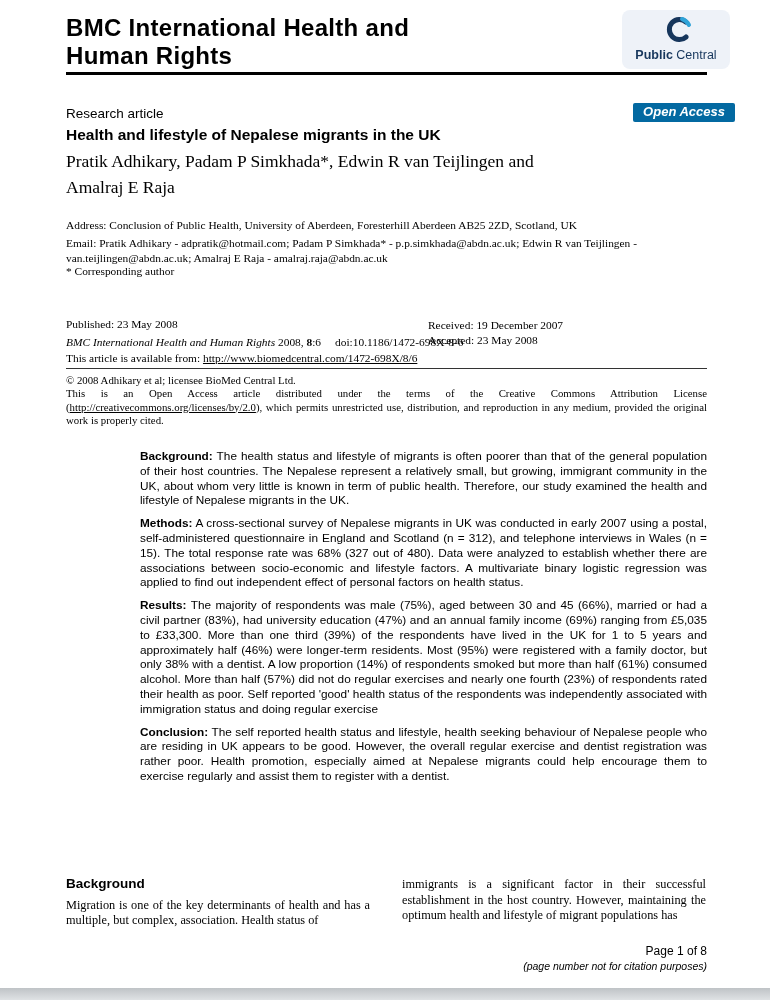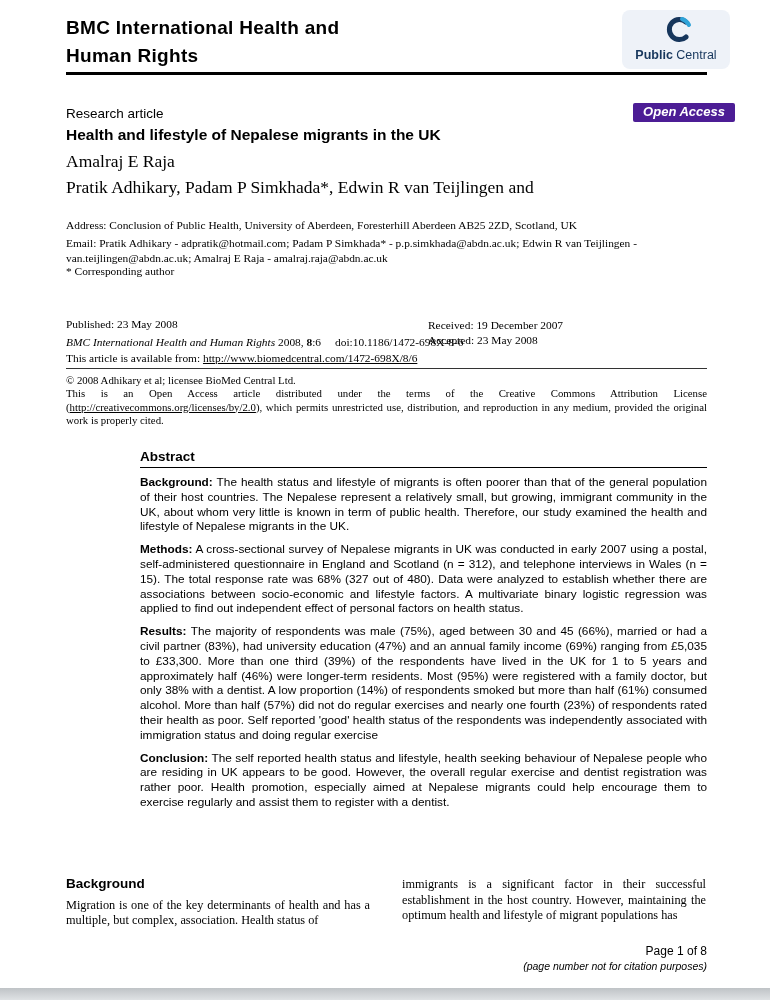--- a/index.html
+++ b/index.html
@@ -6,34 +6,34 @@
   .page {
     position:relative; width:770px; height:1000px; background:#ffffff;
     font-family:"Liberation Serif", serif; color:#000; overflow:hidden;
   }
   .abs { position:absolute; }
 
   
   .journal-title {
     left:66px; top:14px; width:520px;
     font-family:"Liberation Sans", sans-serif; font-weight:bold;
-    font-size:19px; line-height:28px; letter-spacing:0.3px; color:#000;
+    font-size:24px; line-height:28px; letter-spacing:0.3px; color:#000;
   }
   .logo-box {
     right:40px; top:10px; width:96px; text-align:center;
     background:#eef2f8; border-radius:8px; padding:6px 6px 7px;
   }
   .logo-text { font-family:"Liberation Sans", sans-serif; font-size:12.5px; color:#16365c; margin-top:2px; }
   .logo-text b { font-weight:bold; }
   .rule-thick { left:66px; top:72px; width:641px; height:3px; background:#000; }
 
   
   .article-type { left:66px; top:106px; font-family:"Liberation Sans", sans-serif; font-size:13.5px; }
   .open-access {
-    right:35px; top:103px; background:#4c1d95; color:#fff;
+    right:35px; top:103px; background:#0369a1; color:#fff;
     font-family:"Liberation Sans", sans-serif; font-style:italic; font-weight:bold;
     font-size:13px; padding:1px 10px 3px; border-radius:2px;
   }
   .article-title { left:66px; top:126px; font-family:"Liberation Sans", sans-serif; font-weight:bold; font-size:15.5px; }
   .authors { left:66px; top:148px; width:630px; font-size:17.5px; line-height:26px; }
 
   .address { left:66px; top:219px; width:641px; font-size:11.4px; }
   .emails  { left:66px; top:236px; width:625px; font-size:11.4px; line-height:15px; }
   .corresponding { left:66px; top:265px; font-size:11.4px; }
 
@@ -91,22 +91,22 @@
   </div>
 
   <div class="abs rule-thick"></div>
 
   <div class="abs article-type">Research article</div>
   <div class="abs open-access">Open Access</div>
 
   <div class="abs article-title">Health and lifestyle of Nepalese migrants in the UK</div>
 
   <div class="abs authors">
+    <div>Pratik Adhikary, Padam P Simkhada*, Edwin R van Teijlingen and</div>
     <div>Amalraj E Raja</div>
-    <div>Pratik Adhikary, Padam P Simkhada*, Edwin R van Teijlingen and</div>
   </div>
 
   <div class="abs address">Address: Conclusion of Public Health, University of Aberdeen, Foresterhill Aberdeen AB25 2ZD, Scotland, UK</div>
   <div class="abs emails">Email: Pratik Adhikary - adpratik@hotmail.com; Padam P Simkhada* - p.p.simkhada@abdn.ac.uk; Edwin R van Teijlingen - van.teijlingen@abdn.ac.uk; Amalraj E Raja - amalraj.raja@abdn.ac.uk</div>
   <div class="abs corresponding">* Corresponding author</div>
 
   <div class="abs published">Published: 23 May 2008</div>
   <div class="abs recv-block">
     <div>Received: 19 December 2007</div>
     <div>Accepted: 23 May 2008</div>
@@ -122,21 +122,20 @@
 
   <div class="abs rule-thin"></div>
 
   <div class="abs copyright">© 2008 Adhikary et al; licensee BioMed Central Ltd.</div>
 
   <div class="abs license">
     <span>This is an Open Access article distributed under the terms of the Creative Commons Attribution License (</span><a class="doclink">http://creativecommons.org/licenses/by/2.0</a><span>), which permits unrestricted use, distribution, and reproduction in any medium, provided the original work is properly cited.</span>
   </div>
 
   <div class="abs abstract">
-    <h2>Abstract</h2>
     <p>
       <span class="plabel">Background:</span>
       <span>The health status and lifestyle of migrants is often poorer than that of the general population of their host countries. The Nepalese represent a relatively small, but growing, immigrant community in the UK, about whom very little is known in term of public health. Therefore, our study examined the health and lifestyle of Nepalese migrants in the UK.</span>
     </p>
     <p>
       <span class="plabel">Methods:</span>
       <span>A cross-sectional survey of Nepalese migrants in UK was conducted in early 2007 using a postal, self-administered questionnaire in England and Scotland (n = 312), and telephone interviews in Wales (n = 15). The total response rate was 68% (327 out of 480). Data were analyzed to establish whether there are associations between socio-economic and lifestyle factors. A multivariate binary logistic regression was applied to find out independent effect of personal factors on health status.</span>
     </p>
     <p>
       <span class="plabel">Results:</span>

